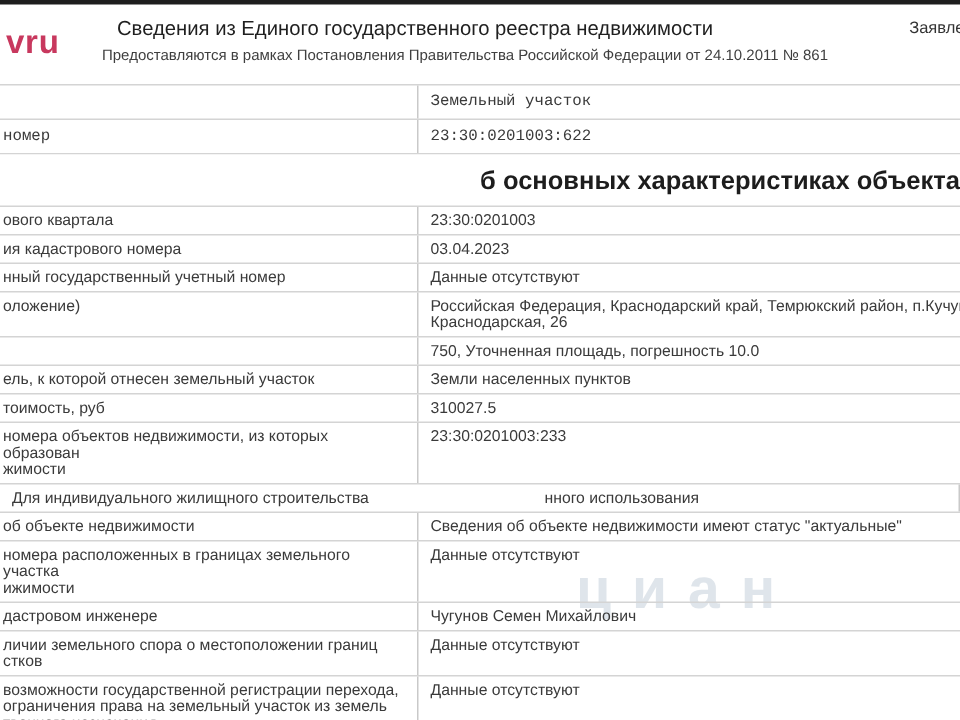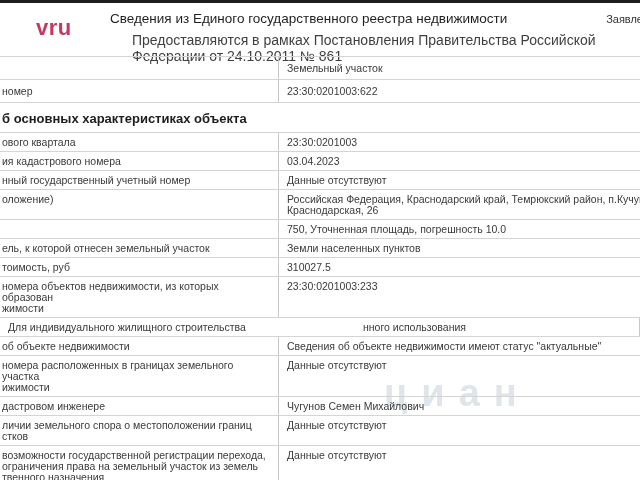--- a/index.html
+++ b/index.html
@@ -2,38 +2,38 @@
 <html><head>
 <meta charset="utf-8">
 <style>
   html,body{margin:0;padding:0;}
   body{
     width:640px;height:480px;overflow:hidden;position:relative;
     background:#ffffff;color:#3a3a3a;
     font-family:"Liberation Sans", sans-serif;
   }
   .topbar{height:3px;background:#1e1e1e;width:640px;}
-  .header{position:relative;height:53px;margin-left:32px;}
+  .header{position:relative;height:53px;}
   .logo{position:absolute;left:4px;top:12px;font-size:22px;font-weight:bold;
         color:#c8385e;letter-spacing:.5px;}
   .doc-title{position:absolute;left:78px;top:8px;font-size:13.5px;font-weight:normal;color:#1f1f1f;}
-  .doc-subtitle{position:absolute;left:100px;top:29px;font-size:14px;color:#3f3f3f;}
+  .doc-subtitle{position:absolute;left:68px;top:29px;font-size:10px;color:#3f3f3f;}
   .request-label{position:absolute;right:-3px;top:10px;font-size:11px;color:#333;}
   .watermark{position:absolute;left:356px;top:372px;z-index:0;
     font-size:38px;font-weight:bold;letter-spacing:14px;
     color:rgba(150,170,190,.30);margin-left:28px;}
   .table{border-top:1px solid #d4d4d4;position:relative;z-index:1;}
   .row{display:flex;border-bottom:1px solid #d4d4d4;align-items:stretch;}
   .cell{font-size:10.5px;line-height:11px;white-space:pre-line;}
   .cell.label{width:270px;flex:none;border-right:1px solid #c9c9c9;
       padding:4px 6px 3px 2px;}
   .cell.value{flex:1;padding:4px 0 3px 8px;white-space:pre;overflow:hidden;}
-  .table-a .cell{line-height:13px;padding-top:5px;padding-bottom:4px;}
-  .section-title{font-size:13px;font-weight:bold;color:#1d1d1d;
-      padding:8px 0 6px 2px;background:#fff;position:relative;z-index:1;}
+  .table-a .cell{line-height:13px;padding-top:5px;padding-bottom:4px;font-family:Liberation Mono, monospace;}
+  .section-title{font-size:17px;font-weight:bold;color:#1d1d1d;
+      padding:8px 0 6px 2px;background:#fff;position:relative;z-index:1;text-align:right;}
 </style>
 </head>
 <body>
 
 <div class="topbar"></div>
 
 <div class="header">
   <div class="logo">vru</div>
   <div class="doc-title">Сведения из Единого государственного реестра недвижимости</div>
   <div class="doc-subtitle">Предоставляются в рамках Постановления Правительства Российской Федерации от 24.10.2011 № 861</div>

